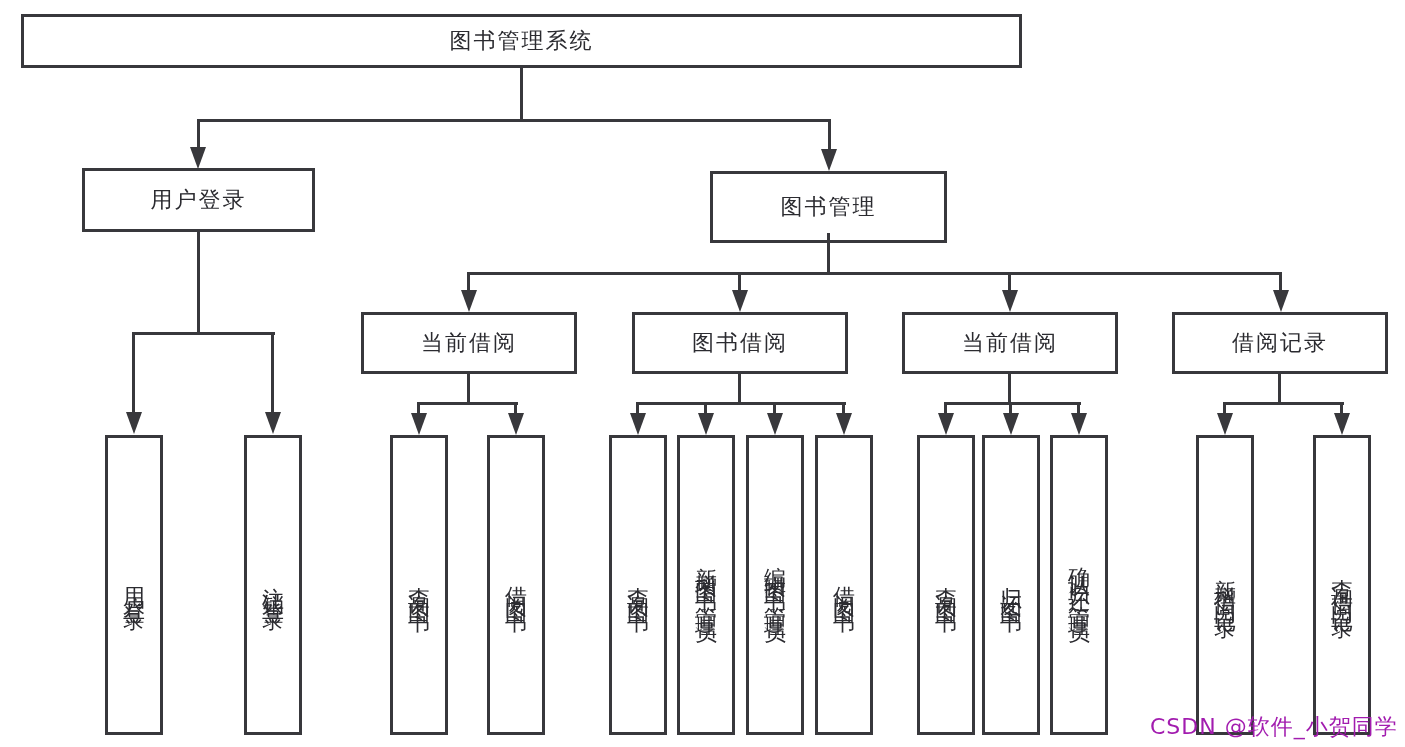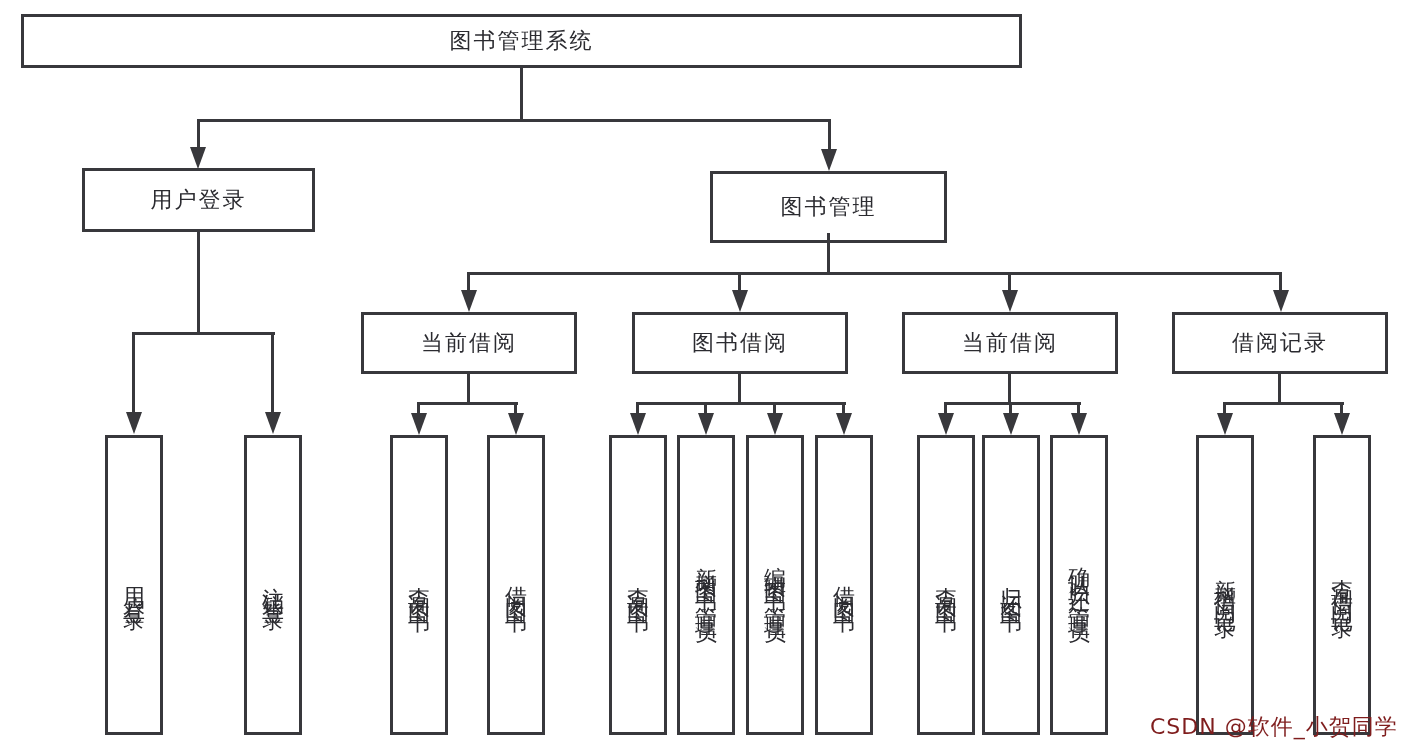--- a/index.html
+++ b/index.html
@@ -66,21 +66,21 @@
     height: 0;
     border-left: 8px solid transparent;
     border-right: 8px solid transparent;
     border-top: 22px solid #38383c;
   }
   .watermark {
     position: absolute;
     left: 1150px;
     top: 712px;
     font-size: 22px;
-    color: #7f1d1d;
+    color: #a21caf;
     letter-spacing: 1px;
     white-space: nowrap;
     z-index: 5;
   }
 </style>
 </head>
 <body>
 
 <div id="canvas">
 

